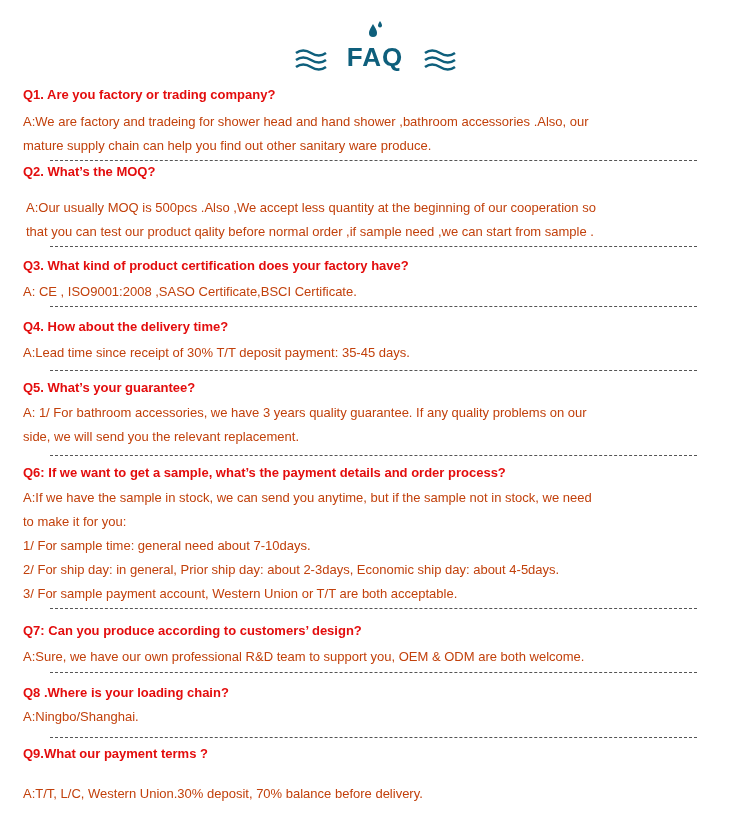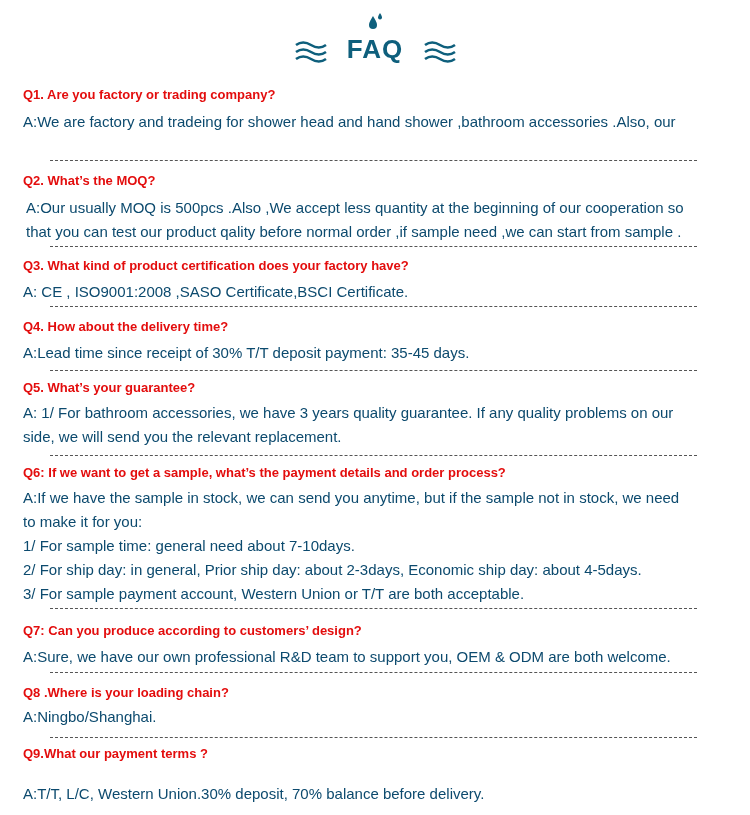--- a/index.html
+++ b/index.html
@@ -1,25 +1,25 @@
 <!DOCTYPE html>
 <html><head>
 <meta charset="utf-8">
 <style>
   html, body { margin: 0; padding: 0; background: #ffffff; }
   body { width: 750px; height: 815px; position: relative; overflow: hidden; font-family: "Liberation Sans", sans-serif; }
-  .header { position: absolute; left: 0; top: 0; width: 689px; height: 75px; }
+  .header { position: absolute; left: 0; top: 8px; width: 689px; height: 75px; }
   .drop { position: absolute; left: 366px; top: 12px; width: 20px; height: 20px; }
   .faq-title { position: absolute; left: 0; width: 750px; top: 34px; text-align: center; font-weight: bold; font-size: 26px; color: #0e5f7c; letter-spacing: 1px; }
   .wave { position: absolute; top: 40px; width: 34px; height: 24px; }
   .wave.left { left: 294px; }
   .wave.right { left: 423px; }
   .faq { position: absolute; left: 0; width: 750px; }
   .q { position: absolute; left: 23px; font-weight: bold; font-size: 13px; color: #e30d0d; white-space: nowrap; }
-  .a { position: absolute; left: 23px; width: 712px; font-size: 15px; line-height: 24px; color: #0c4a6e; }
+  .a { position: absolute; left: 23px; width: 712px; font-size: 13px; line-height: 24px; color: #c2410c; }
   .a p { margin: 0; white-space: nowrap; }
   .divider { position: absolute; left: 50px; width: 647px; height: 0; border-top: 1px dashed #555555; }
 </style>
 </head>
 <body>
 
 <div class="header">
   <svg class="drop" viewBox="0 0 20 20">
     <path d="M7 4 C 4 9, 3 11, 3 13 A 4 4 0 0 0 11 13 C 11 11, 10 9, 7 4 Z" fill="#0e5f7c"></path>
     <path d="M14 1 C 12.5 3.5, 12 4.5, 12 5.5 A 2 2 0 0 0 16 5.5 C 16 4.5, 15.5 3.5, 14 1 Z" fill="#0e5f7c"></path>
@@ -34,26 +34,27 @@
     <path d="M2 5 Q 9 0, 17 5 T 32 5" stroke="#0e5f7c" stroke-width="2.6" fill="none"></path>
     <path d="M2 12 Q 9 7, 17 12 T 32 12" stroke="#0e5f7c" stroke-width="2.6" fill="none"></path>
     <path d="M2 19 Q 9 14, 17 19 T 32 19" stroke="#0e5f7c" stroke-width="2.6" fill="none"></path>
   </svg>
 </div>
 
 <div class="faq">
   <div class="q" style="top:87px">Q1. Are you factory or trading company?</div>
   <div class="a" style="top:110px">
     <p>A:We are factory and tradeing for shower head and hand shower ,bathroom accessories  .Also, our</p>
+    <p>mature supply chain can help you find out other sanitary ware produce.</p>
   </div>
   <div class="divider" style="top:160px"></div>
 </div>
 
 <div class="faq">
-  <div class="q" style="top:173px">Q2. What’s the MOQ?</div>
+  <div class="q" style="top:164px">Q2. What’s the MOQ?</div>
   <div class="a" style="top:196px; left:26px">
     <p>A:Our usually MOQ is 500pcs .Also ,We accept less quantity at the beginning of our cooperation so</p>
     <p>that you can test our product qality before normal order ,if sample need ,we can start from sample .</p>
   </div>
   <div class="divider" style="top:246px"></div>
 </div>
 
 <div class="faq">
   <div class="q" style="top:258px">Q3. What kind of product certification does your factory have?</div>
   <div class="a" style="top:280px">

